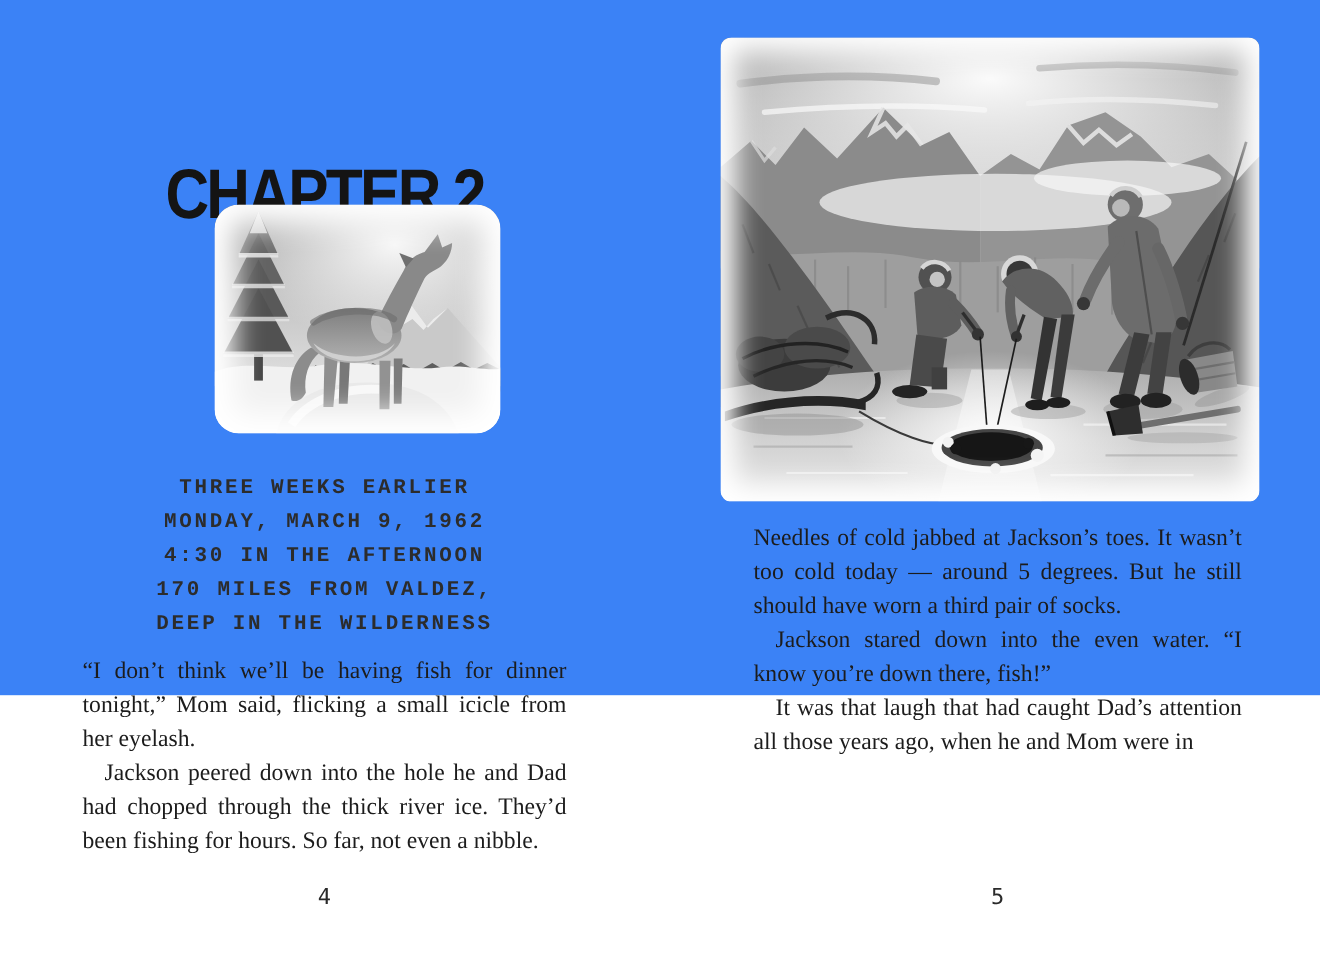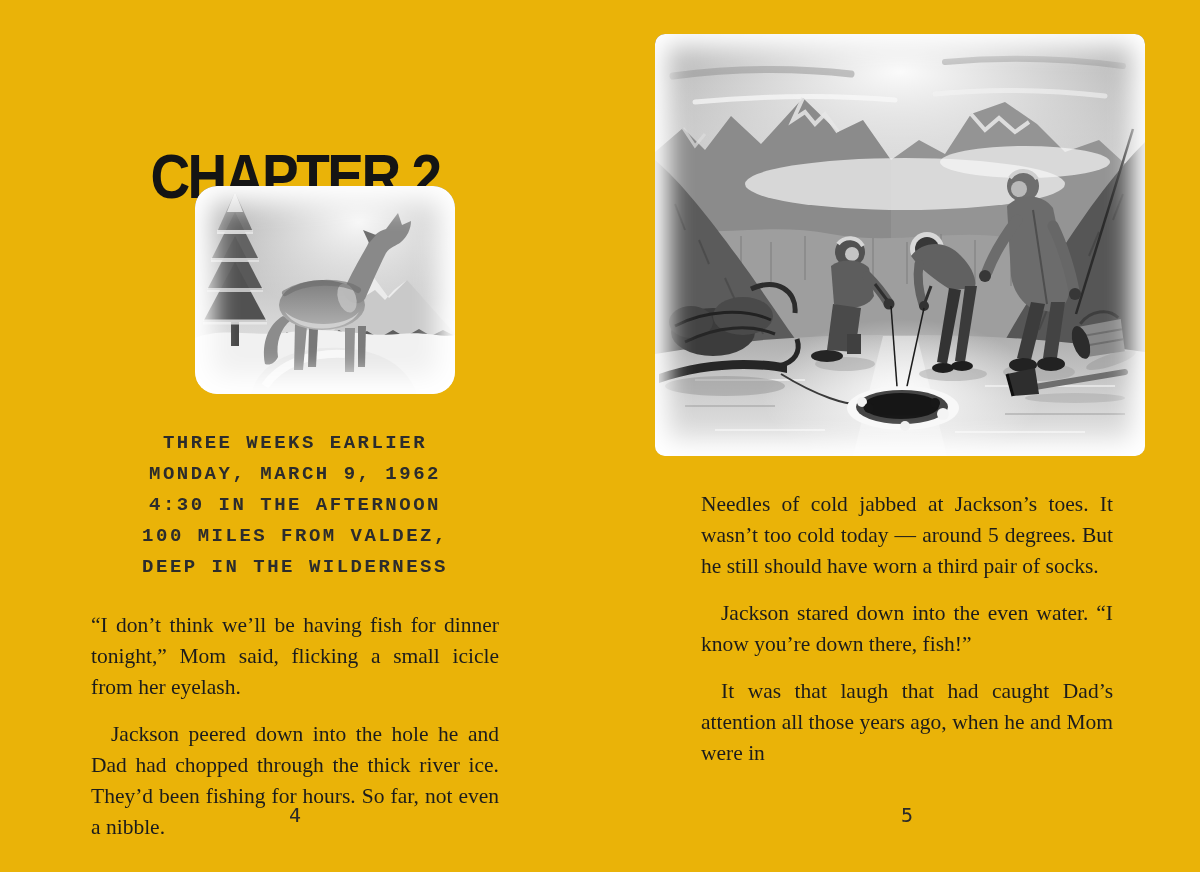--- a/index.html
+++ b/index.html
@@ -1,20 +1,20 @@
 <!DOCTYPE html>
 <html><head>
 <meta charset="utf-8">
 <style>
   html, body { margin:0; padding:0; }
   body {
     width:1200px; height:872px; background:#ffffff; overflow:hidden;
     font-family:"Liberation Serif", serif;
   }
-  .spread { position:relative; width:1200px; height:872px; background:#eab308; }
+  .spread { position:relative; width:1200px; height:632px; background:#3b82f6; }
   .abs { position:absolute; }
 
   
   .chapter-heading {
     left:75px; top:102px; width:440px;
     text-align:center;
     font-family:"Liberation Sans", sans-serif;
     font-weight:bold; font-size:55px; letter-spacing:-2.5px;
     color:#141414;
     transform:scaleY(1.16); transform-origin:center top;
@@ -32,21 +32,21 @@
   .dateline {
     left:75px; top:428px; width:440px; text-align:center;
     font-family:"Liberation Mono", monospace;
     font-size:19px; line-height:31px; letter-spacing:2.5px;
     color:#2c2c2c; font-weight:bold;
   }
   .body-text {
     font-size:21.5px; line-height:31px; color:#1c1c1c;
     text-align:justify; text-justify:inter-word;
   }
-  .body-text p { margin:16px; }
+  .body-text p { margin:0; }
   .body-text p.indent { text-indent:20px; }
   .left-body  { left:75px;  top:594px; width:440px; }
   .right-body { left:685px; top:473px; width:444px; }
   .page-num {
     width:440px; text-align:center;
     font-family:"DejaVu Sans Mono", monospace;
     font-size:20px; color:#2a2a2a;
   }
   .pn-left  { left:75px;  top:803px; }
   .pn-right { left:687px; top:803px; }
@@ -123,21 +123,21 @@
           <path d="M90,107 C110,94 148,94 163,104" stroke="#6d6d6d" stroke-width="6" fill="none" opacity="0.6" stroke-linecap="round"></path>
         </g>
       </svg>
       <span class="vignette"></span>
     </figure>
 
     <div class="abs dateline">
       <div>THREE WEEKS EARLIER</div>
       <div>MONDAY, MARCH 9, 1962</div>
       <div>4:30 IN THE AFTERNOON</div>
-      <div>100 MILES FROM VALDEZ,</div>
+      <div>170 MILES FROM VALDEZ,</div>
       <div>DEEP IN THE WILDERNESS</div>
     </div>
 
     <div class="abs body-text left-body">
       <p>“I don’t think we’ll be having fish for dinner tonight,” Mom said, flicking a small icicle from her eyelash.</p>
       <p class="indent">Jackson peered down into the hole he and Dad had chopped through the thick river ice. They’d been fishing for hours. So far, not even a nibble.</p>
     </div>
 
     <div class="abs page-num pn-left">4</div>
   </section>

